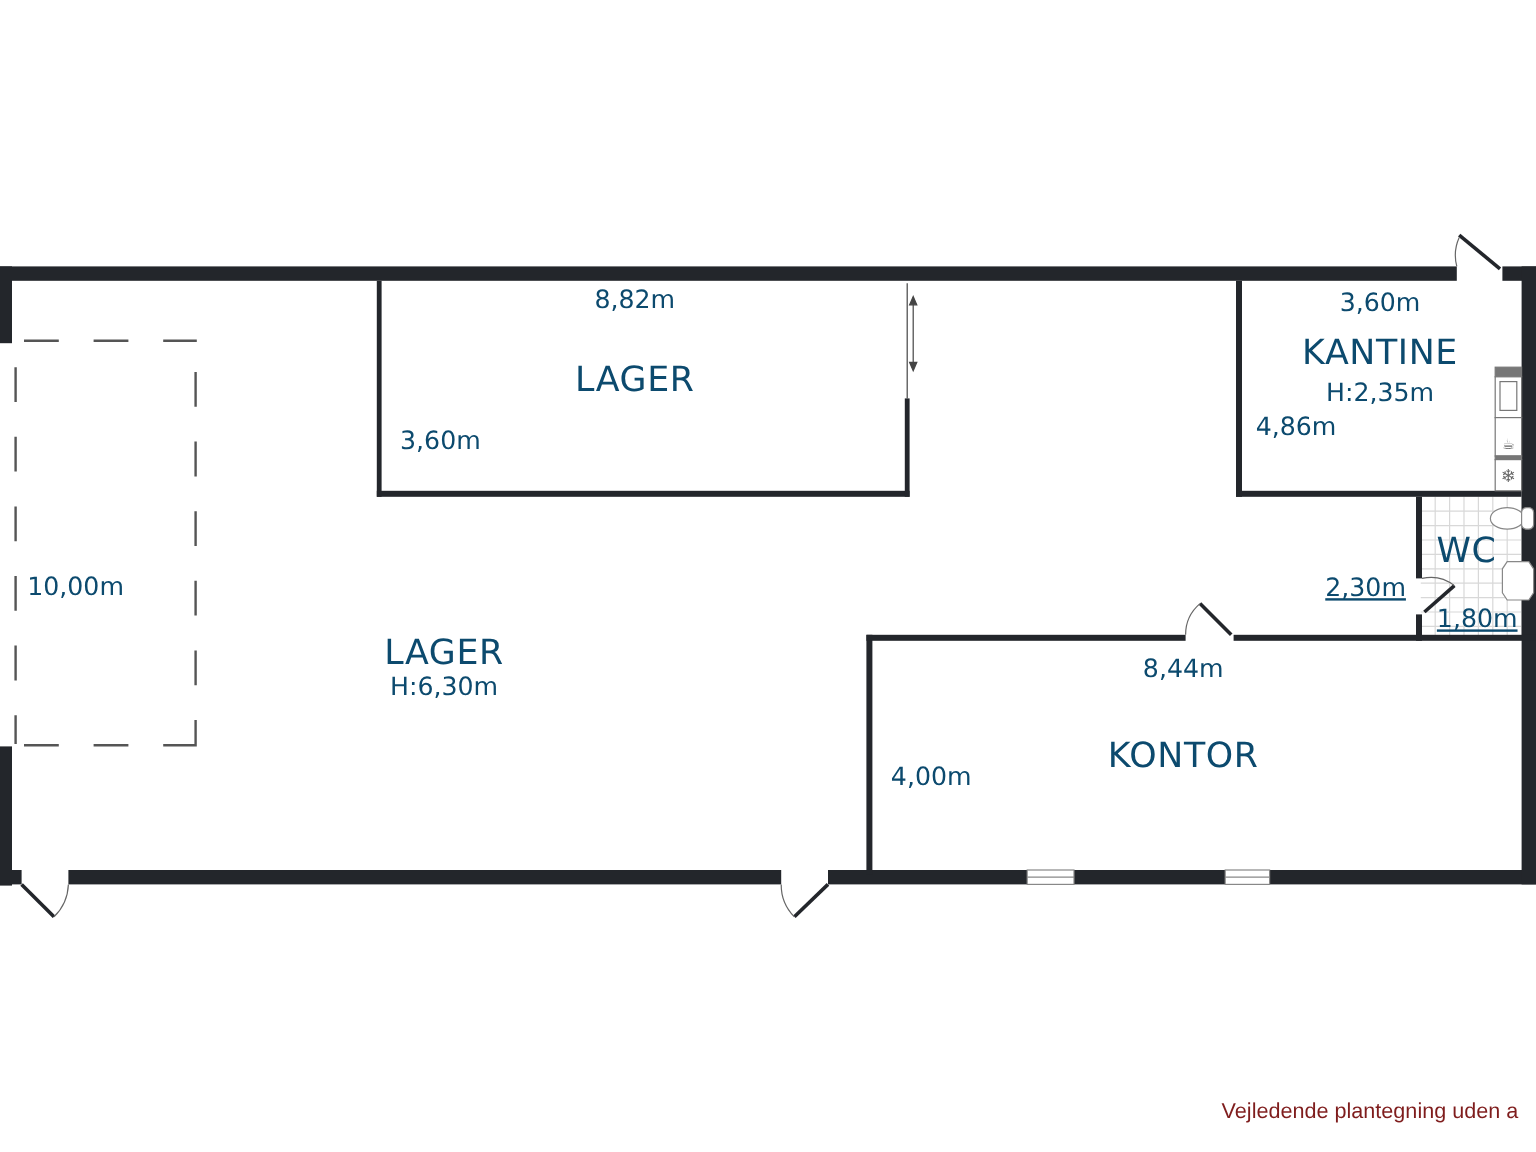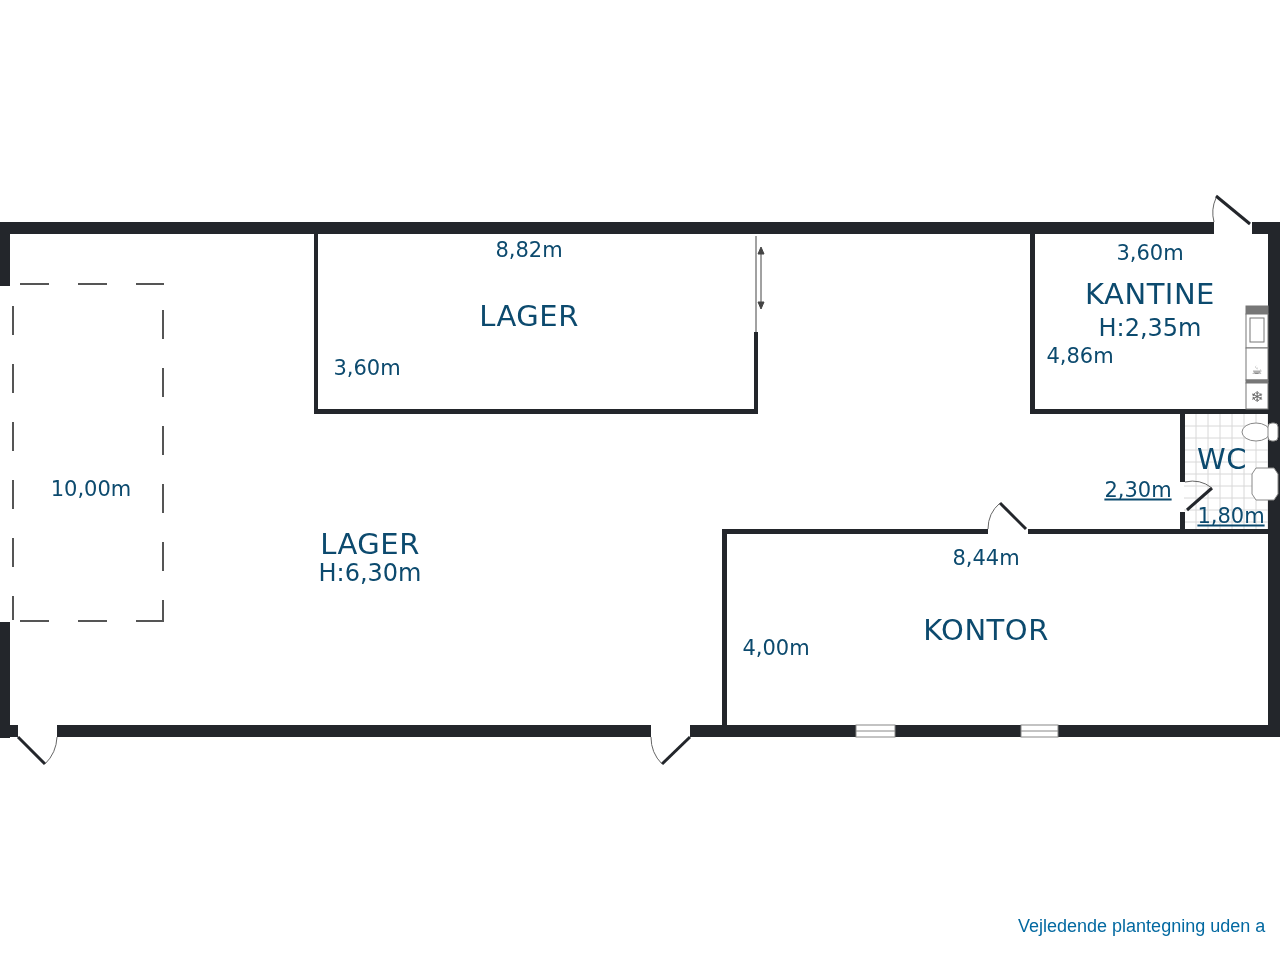--- a/index.html
+++ b/index.html
@@ -1,22 +1,22 @@
 <!DOCTYPE html>
 <html><head>
 <meta charset="utf-8">
 <style>
   html, body { margin: 0; padding: 0; background: #ffffff; }
   body { width: 1280px; height: 960px; position: relative; overflow: hidden; font-family: "DejaVu Sans", sans-serif; }
   #plan { position: absolute; left: 0; top: 0; width: 1280px; height: 960px; }
   .lbl { position: absolute; color: #0c4a6e; white-space: nowrap; transform: translate(-50%, -50%); line-height: 1; }
   .room { font-size: 29px; letter-spacing: 0.5px; }
   .dim { font-size: 21px; }
-  .height { font-size: 24px; }
-  .note { position: absolute; left: 1018px; top: 916px; font-size: 18px; color: #0369a1; font-family: "Liberation Sans", sans-serif; white-space: nowrap; }
+  .height { font-size: 21px; }
+  .note { position: absolute; left: 1018px; top: 916px; font-size: 18px; color: #7f1d1d; font-family: "Liberation Sans", sans-serif; white-space: nowrap; }
 </style>
 </head>
 <body>
 
 <svg id="plan" viewBox="0 0 1280 960" xmlns="http://www.w3.org/2000/svg">
 
   <g stroke="#d8d8d8" stroke-width="1">
     <rect x="1184" y="414" width="96" height="118" fill="#ffffff" stroke="none"></rect>
     <line x1="1196" y1="414" x2="1196" y2="532"></line>
       <line x1="1208" y1="414" x2="1208" y2="532"></line>
@@ -124,21 +124,21 @@
 
   <g stroke="#888" stroke-width="1" fill="#fff">
     <ellipse cx="1256" cy="432" rx="14" ry="9"></ellipse>
     <rect x="1268" y="423" width="10" height="18" rx="4"></rect>
     <polygon points="1256,468 1274,468 1278,474 1278,494 1274,500 1256,500 1252,494 1252,474"></polygon>
   </g>
 </svg>
 
 <div class="lbl room" style="left:370px; top:544px;">LAGER</div>
 <div class="lbl height" style="left:370px; top:573px;">H:6,30m</div>
-<div class="lbl dim" style="left:63px; top:489px;margin-left:28px;">10,00m</div>
+<div class="lbl dim" style="left:63px; top:489px;">10,00m</div>
 
 <div class="lbl room" style="left:529px; top:316px;">LAGER</div>
 <div class="lbl dim" style="left:529px; top:250px;">8,82m</div>
 <div class="lbl dim" style="left:367px; top:352px;margin-top:16px;">3,60m</div>
 
 <div class="lbl room" style="left:1150px; top:294px;">KANTINE</div>
 <div class="lbl height" style="left:1150px; top:328px;">H:2,35m</div>
 <div class="lbl dim" style="left:1150px; top:253px;">3,60m</div>
 <div class="lbl dim" style="left:1080px; top:356px;">4,86m</div>
 

